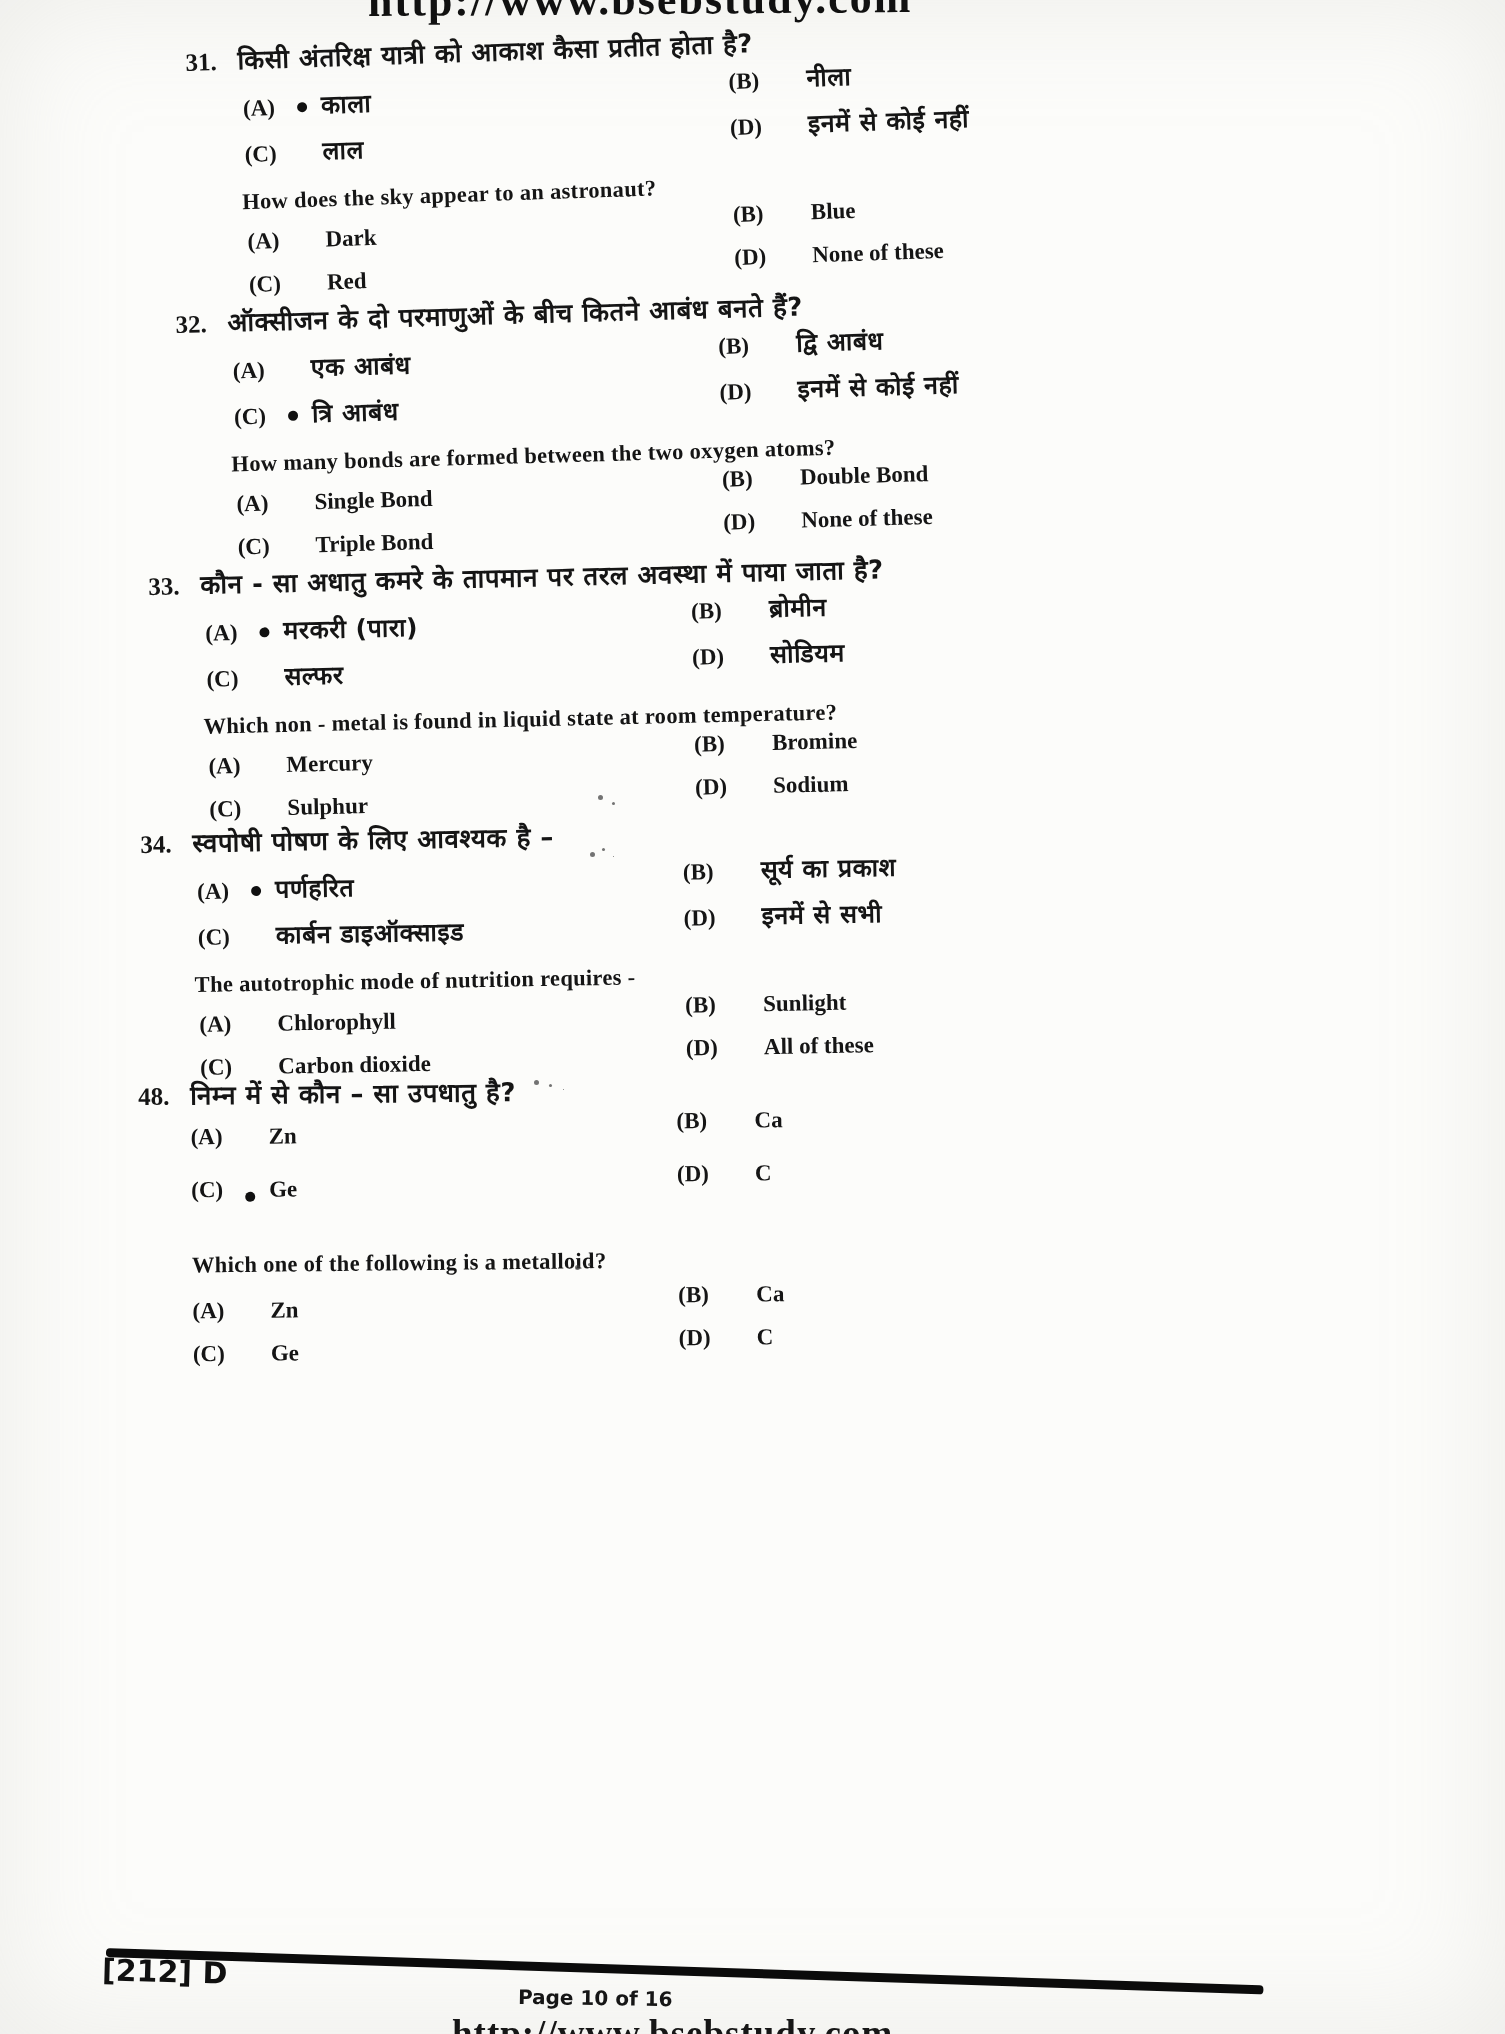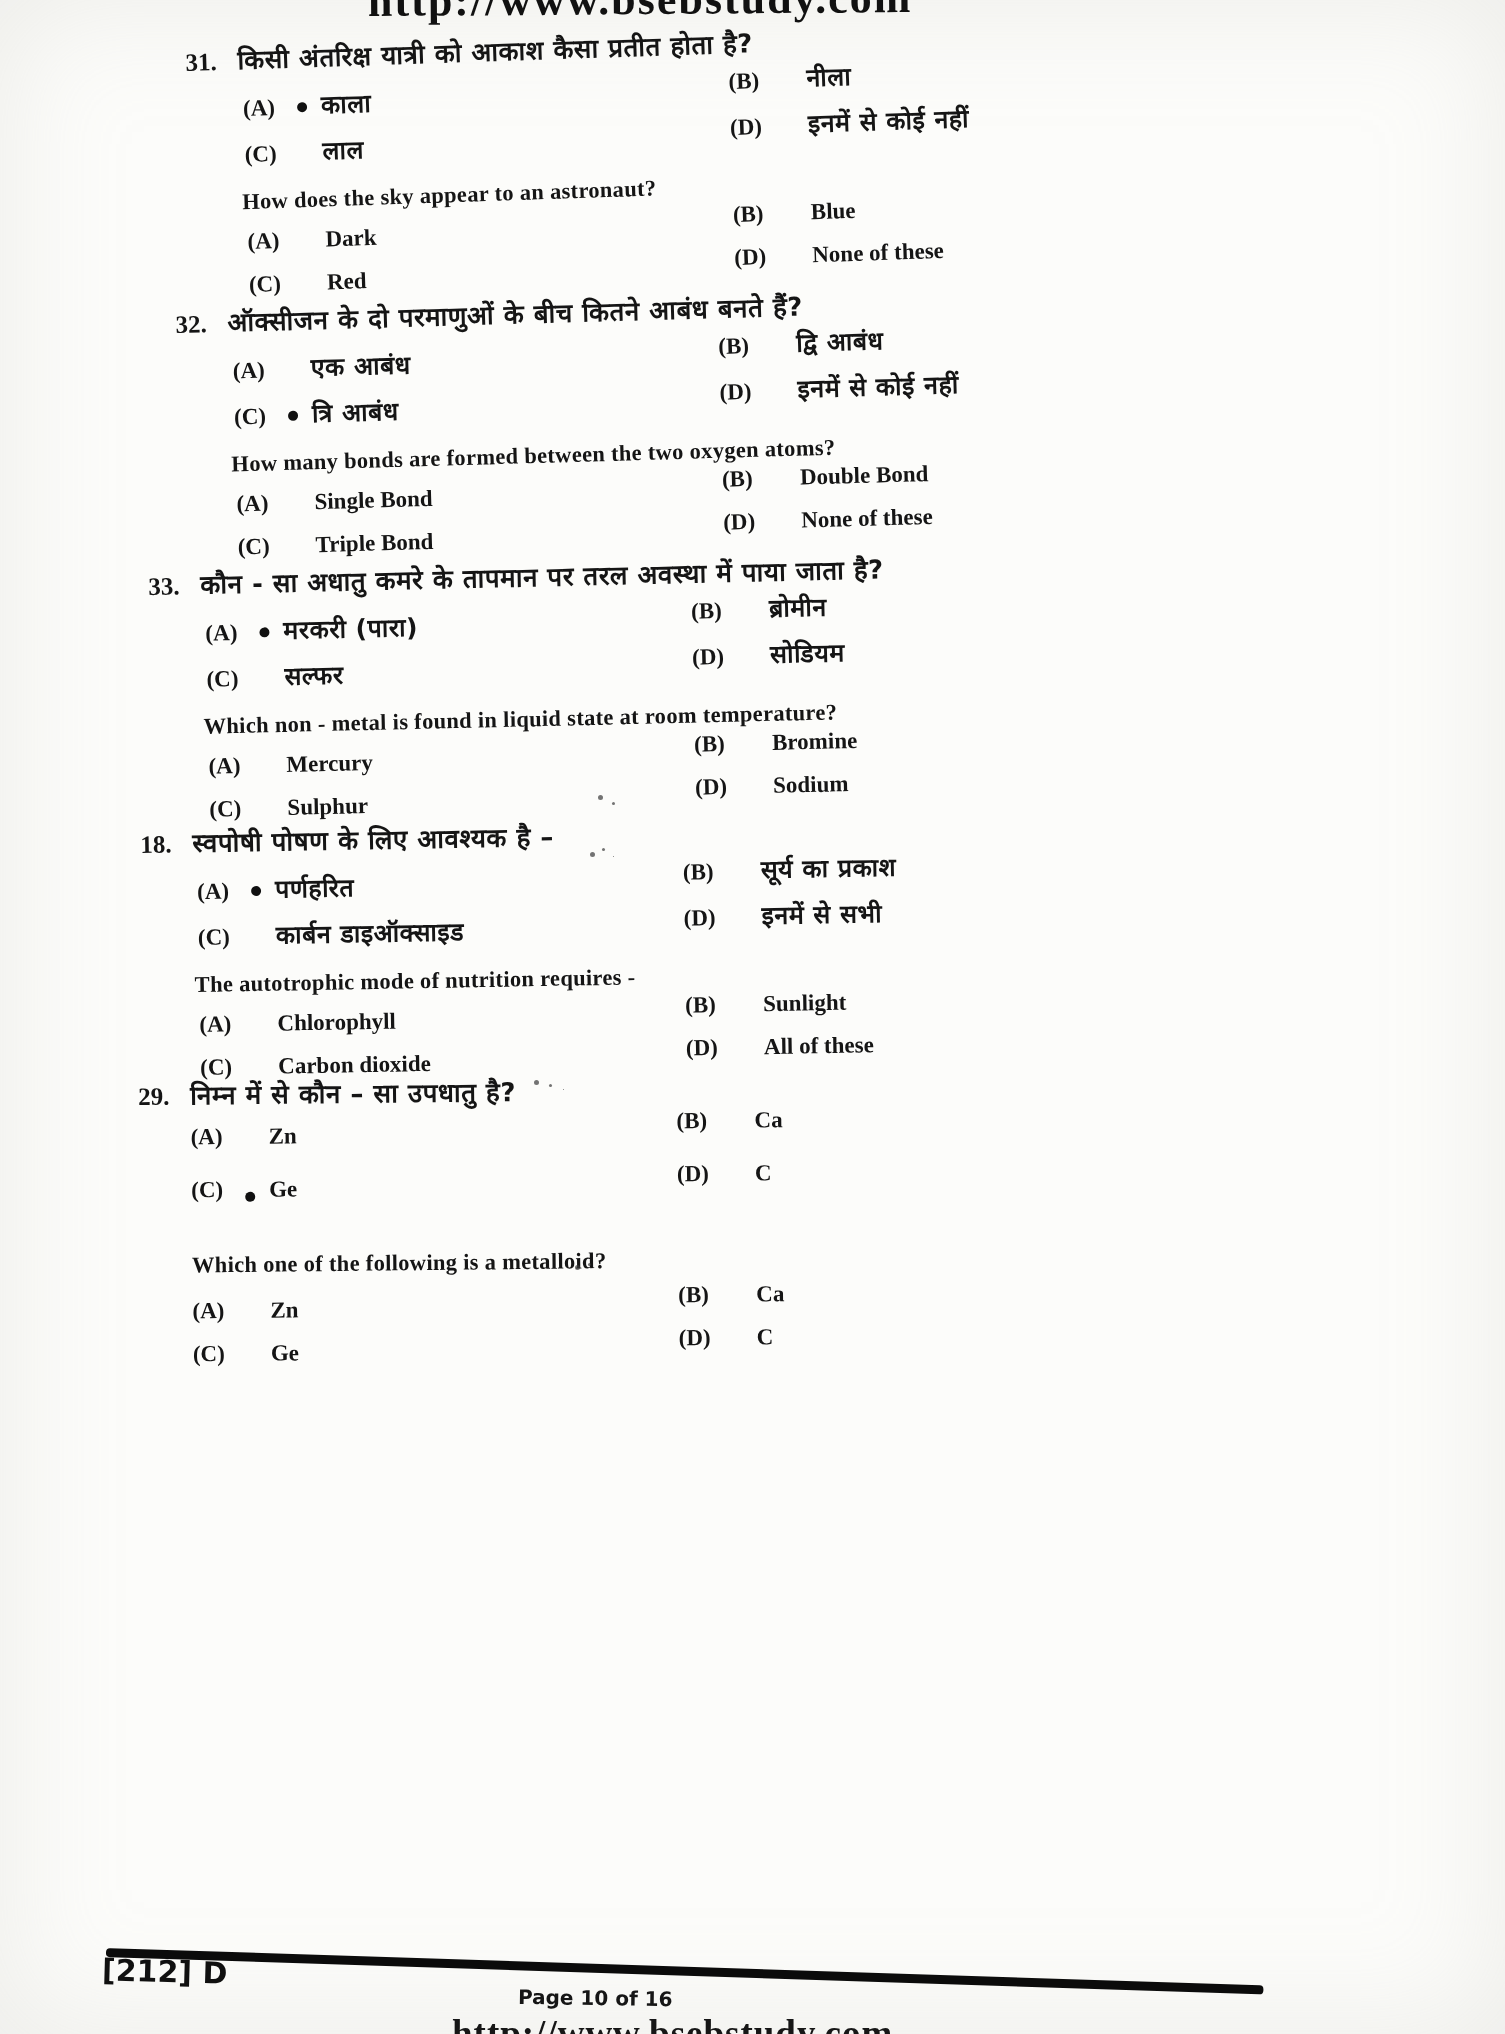--- a/index.html
+++ b/index.html
@@ -253,21 +253,21 @@
         <div class="opt">
           <span class="opt-label">(D)</span>
           <span class="opt-text en">Sodium</span>
         </div>
       </div>
     </div>
   </section>
 
   <section class="question" style="left:140px;top:828px;transform:rotate(-1deg);">
     <div class="q-line">
-      <span class="q-num">18.</span>
+      <span class="q-num">34.</span>
       <span class="q-hi hi">स्वपोषी पोषण के लिए आवश्यक है –</span>
     </div>
     <div class="opts">
       <div class="col-left">
         <div class="opt">
           <span class="opt-label">(A)</span>
           <span class="answer-dot"></span>
           <span class="opt-text hi">पर्णहरित</span>
         </div>
         <div class="opt">
@@ -309,21 +309,21 @@
         <div class="opt">
           <span class="opt-label">(D)</span>
           <span class="opt-text en">All of these</span>
         </div>
       </div>
     </div>
   </section>
 
   <section class="question spacious" style="left:138px;top:1080px;transform:rotate(-.6deg);">
     <div class="q-line">
-      <span class="q-num">29.</span>
+      <span class="q-num">48.</span>
       <span class="q-hi hi">निम्न में से कौन – सा उपधातु है?</span>
     </div>
     <div class="opts">
       <div class="col-left">
         <div class="opt">
           <span class="opt-label">(A)</span>
 
           <span class="opt-text en">Zn</span>
         </div>
         <div class="opt">

